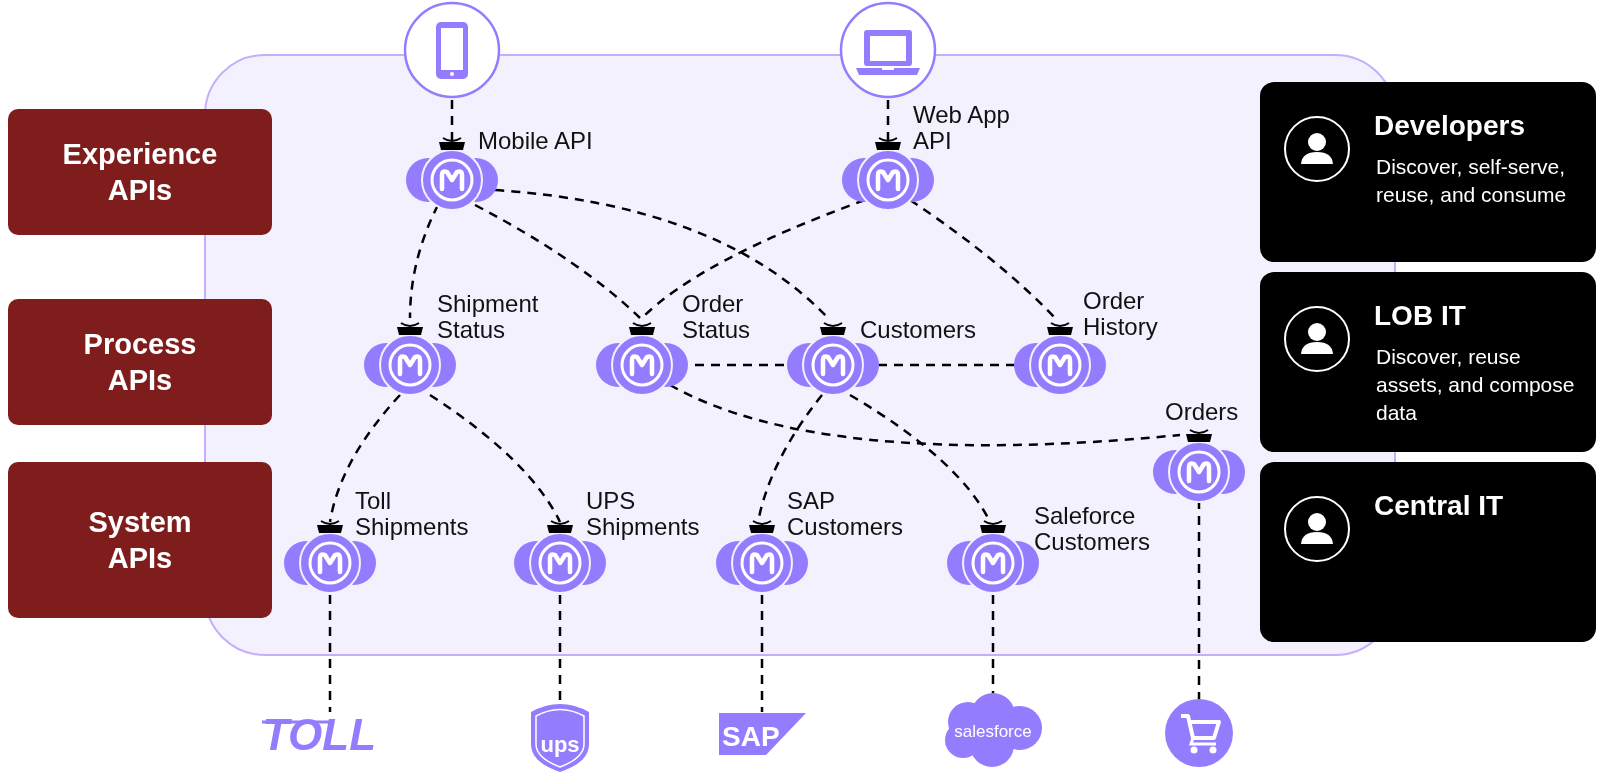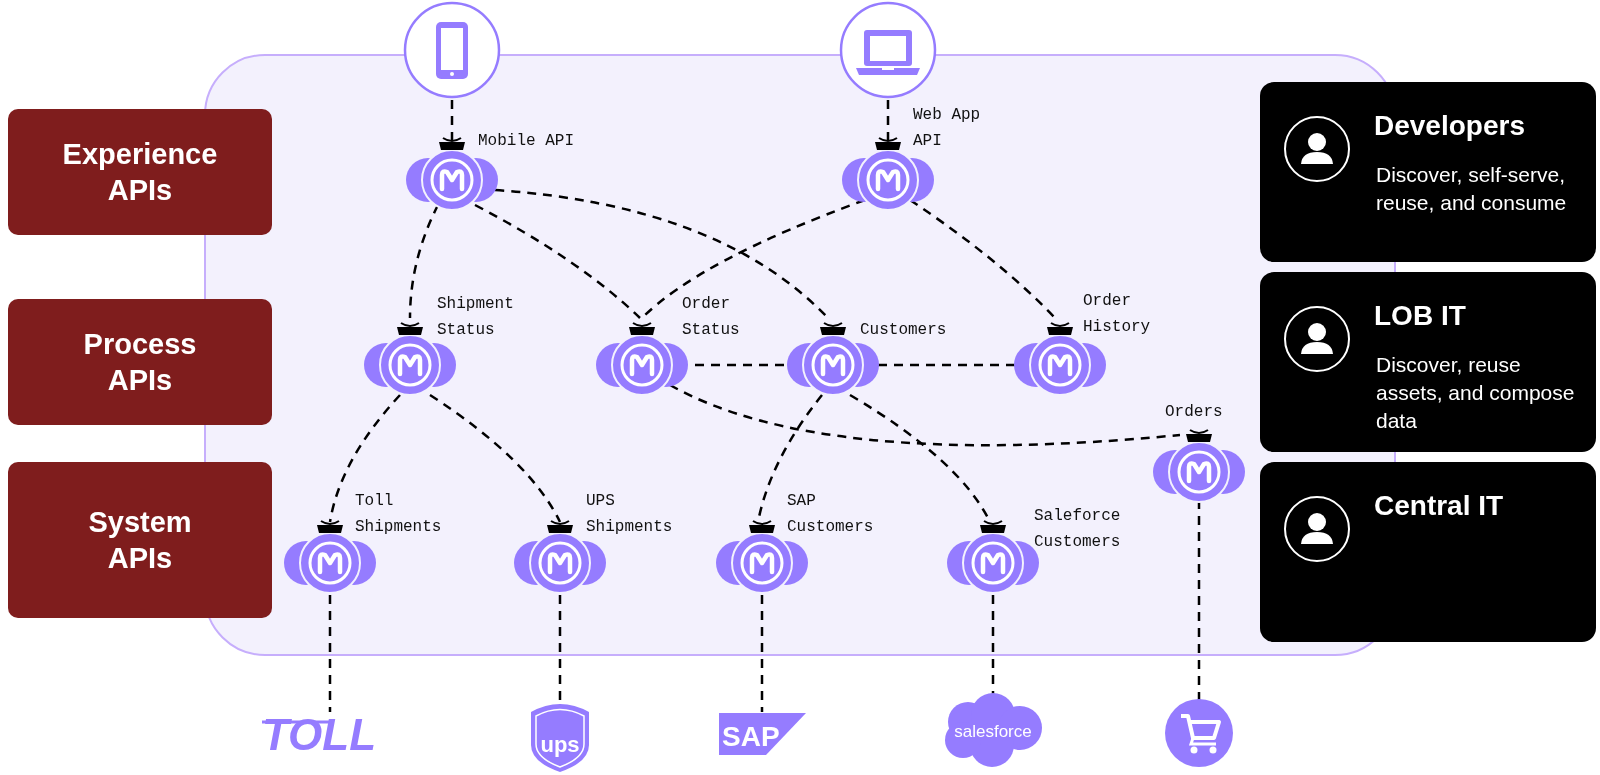--- a/index.html
+++ b/index.html
@@ -6,22 +6,22 @@
   body { width:1600px; height:775px; position:relative; overflow:hidden;
          font-family:"Liberation Sans", "DejaVu Sans", sans-serif; }
   .canvas { position:absolute; left:0; top:0; width:1600px; height:775px; }
   .layer-label { position:absolute; left:8px; width:264px; background:#7f1d1d; border-radius:10px;
     color:#ffffff; font-weight:bold; font-size:29px; line-height:36px; text-align:center;
     display:flex; align-items:center; justify-content:center; }
   .layer-label span { display:block; }
   .persona { position:absolute; left:1260px; width:336px; background:#000000; border-radius:14px; color:#fff; }
   .persona .avatar { position:absolute; left:24px; top:34px; width:66px; height:66px; border:2.5px solid #fff; border-radius:50%; box-sizing:border-box; }
   .persona .title { position:absolute; left:114px; top:28px; font-weight:bold; font-size:28px; }
-  .persona .desc { position:absolute; left:116px; top:79px; font-size:21px; line-height:28px; width:215px; }
-  .node-label { position:absolute; font-size:16px; line-height:26px; color:#111; white-space:nowrap;font-family:Liberation Mono, monospace; }
+  .persona .desc { position:absolute; left:116px; top:71px; font-size:21px; line-height:28px; width:215px; }
+  .node-label { position:absolute; font-size:24px; line-height:26px; color:#111; white-space:nowrap; }
 </style>
 </head>
 <body>
 
 <svg class="canvas" width="1600" height="775" viewBox="0 0 1600 775">
   <defs>
     <g id="mule-node">
       <circle cx="-24" cy="0" r="22" fill="#957cff"></circle>
       <circle cx="24" cy="0" r="22" fill="#957cff"></circle>
       <circle cx="0" cy="0" r="30" fill="#957cff" stroke="#f3f1fd" stroke-width="2"></circle>

